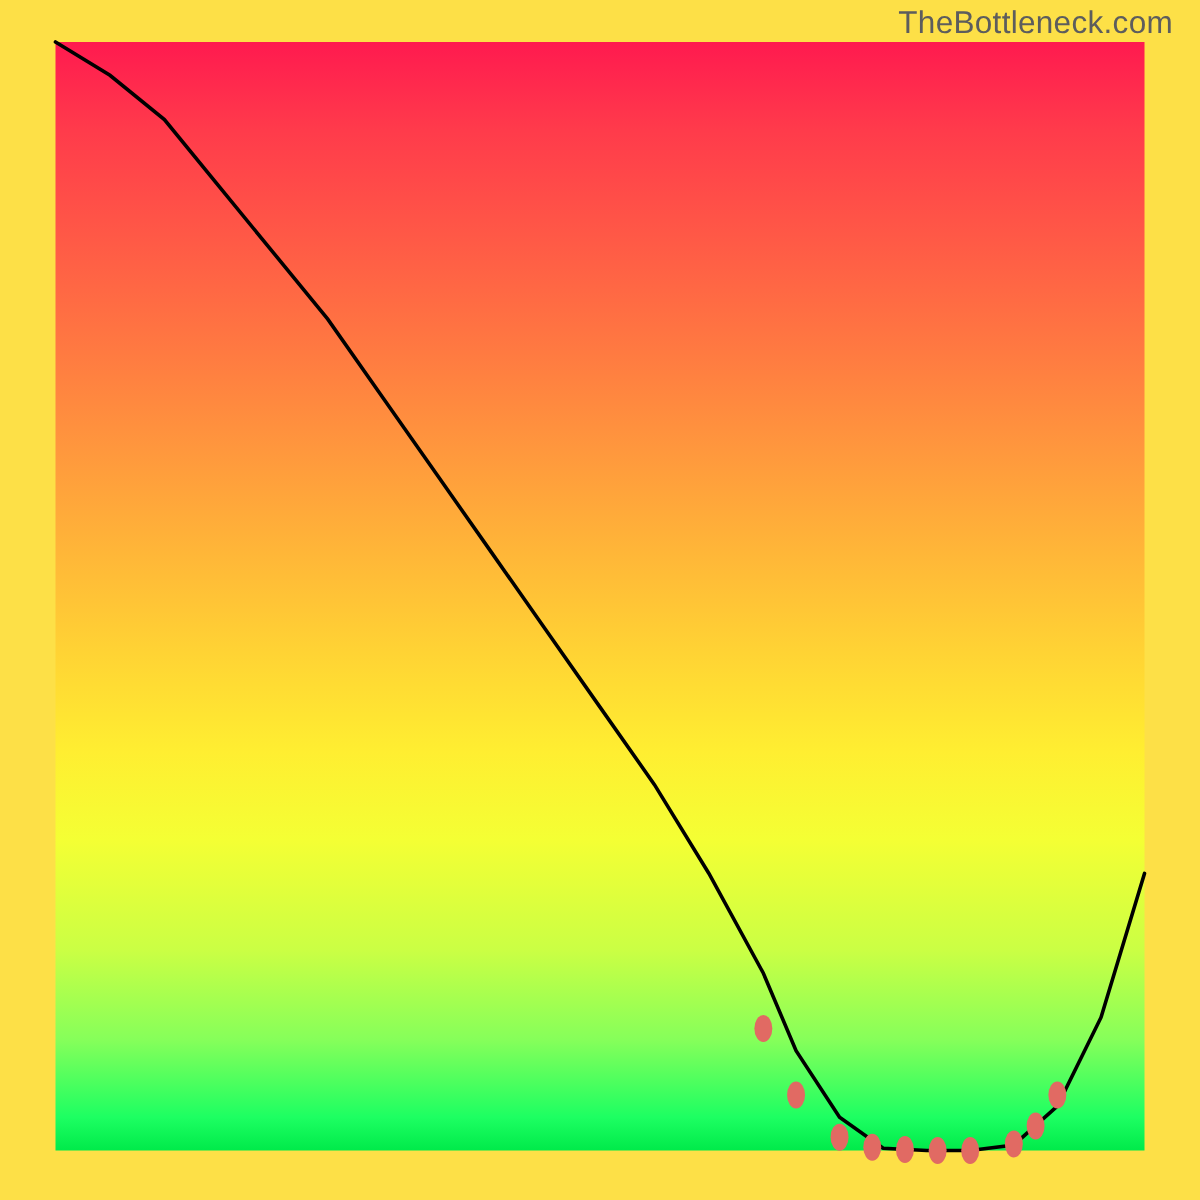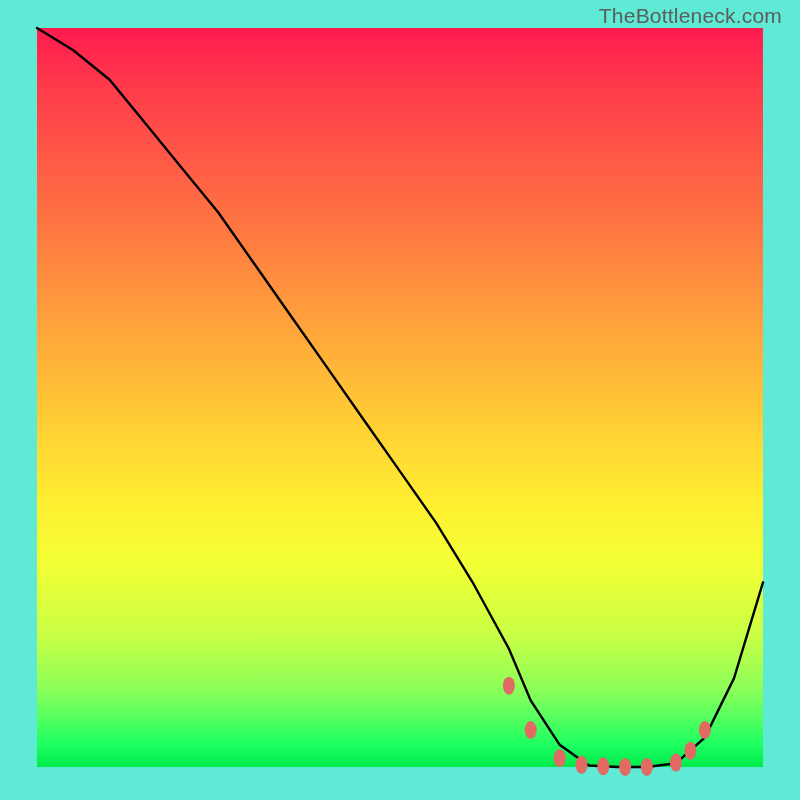--- a/index.html
+++ b/index.html
@@ -8,21 +8,21 @@
     background: #000;
     width: 800px;
     height: 800px;
     overflow: hidden;
     position: relative;
     font-family: Arial, sans-serif;
   }
   .outer {
     width: 800px;
     height: 800px;
-    background: #5eead4;
+    background: #fde047;
     position: relative;
   }
   .watermark {
     position: absolute;
     top: 4px;
     right: 18px;
     color: #5d5d5d;
     font-size: 21px;
     font-weight: 500;
     letter-spacing: 0.2px;

